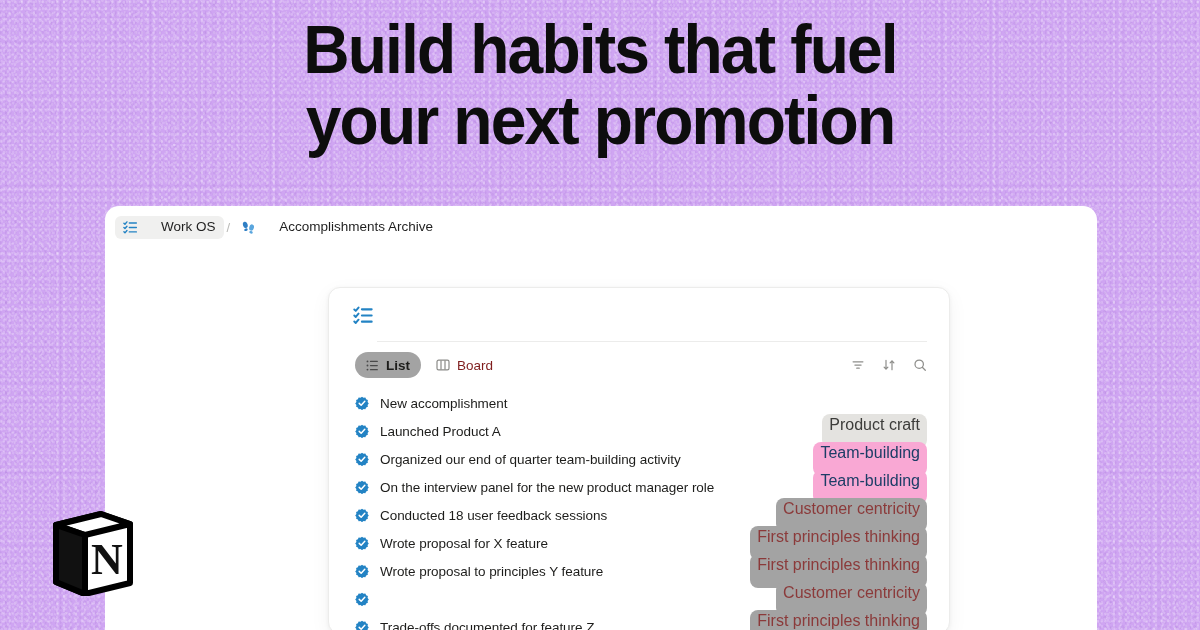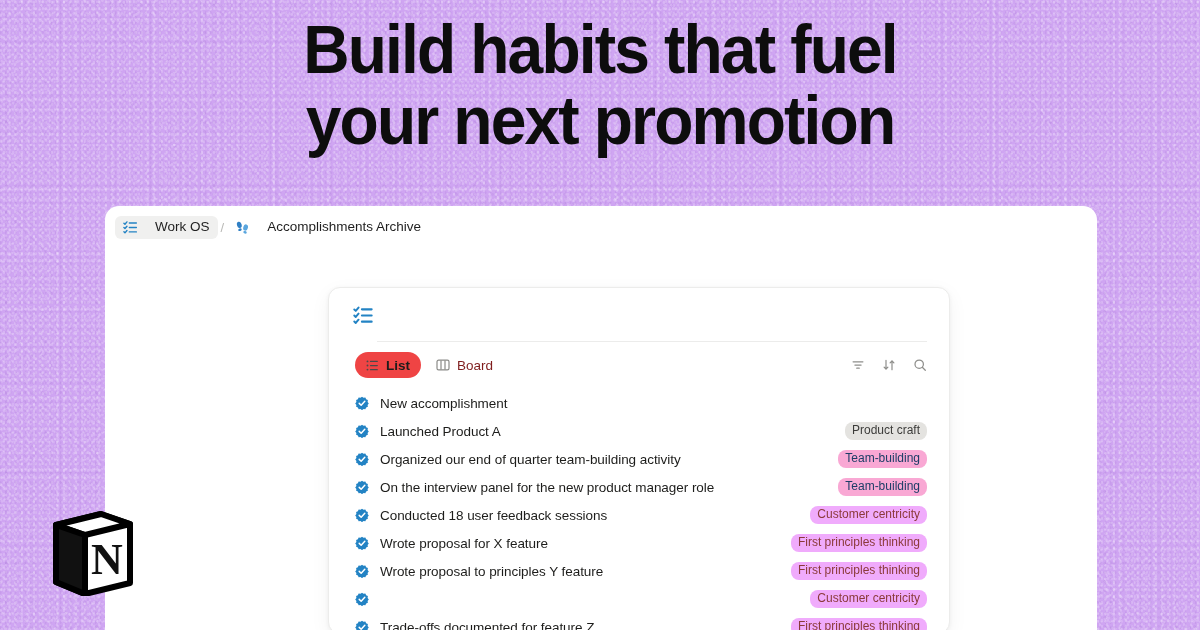--- a/index.html
+++ b/index.html
@@ -85,21 +85,21 @@
     display: flex;
     align-items: center;
     padding-left: 10px;
     gap: 0;
     font-size: 13.5px;
     color: #1f1f1f;
   }
   .crumb {
     display: flex;
     align-items: center;
-    gap: 17px;
+    gap: 23px;
     padding: 4px 8px;
     border-radius: 6px;
     white-space: nowrap;
   }
   .crumb.active { background: #f0f0ef; }
   .crumb-sep { color: #b9b9b6; padding: 0 3px; font-size: 13px; }
   .crumb-label { line-height: 1; }
 
   
   #page-card {
@@ -146,21 +146,21 @@
     display: flex;
     align-items: center;
     gap: 7px;
     height: 26px;
     padding: 0 11px;
     border-radius: 13px;
     font-size: 13.5px;
     color: #7f1d1d;
     white-space: nowrap;
   }
-  .view-tab.active { background: #ef4444; color: #1d1d1b; font-weight: 600; }
+  .view-tab.active { background: #a3a3a3; color: #1d1d1b; font-weight: 600; }
   #toolbar-actions {
     margin-left: auto;
     display: flex;
     align-items: center;
     gap: 17px;
   }
 
   
   #list { padding: 9px 22px 0 26px; }
   .list-row {
@@ -170,29 +170,29 @@
     gap: 11px;
   }
   .row-title {
     font-size: 13.5px;
     color: #1d1d1b;
     white-space: nowrap;
     letter-spacing: -0.05px;
   }
   .row-tag {
     margin-left: auto;
-    font-size: 12px;
-    padding: 2px 7px 2px 7px;
+    font-size: 16px;
+    padding: 2px 7px 13px 7px;
     border-radius: 8px;
     white-space: nowrap;
     line-height: 1.15;
   }
   .tag-gray { background: #e4e3e0; color: #3c3c3a; }
   .tag-blue { background: #f9a8d4; color: #1c3d66; }
-  .tag-pink { background: #f0abfc; color: #8b3a3a; }
+  .tag-pink { background: #a3a3a3; color: #8b3a3a; }
 
   .ico { display: inline-flex; align-items: center; justify-content: center; }
 </style>
 </head>
 <body>
 
 <div id="bg-noise"></div>
 
 <div id="headline">
   <span class="hl-line">Build habits that fuel</span>

